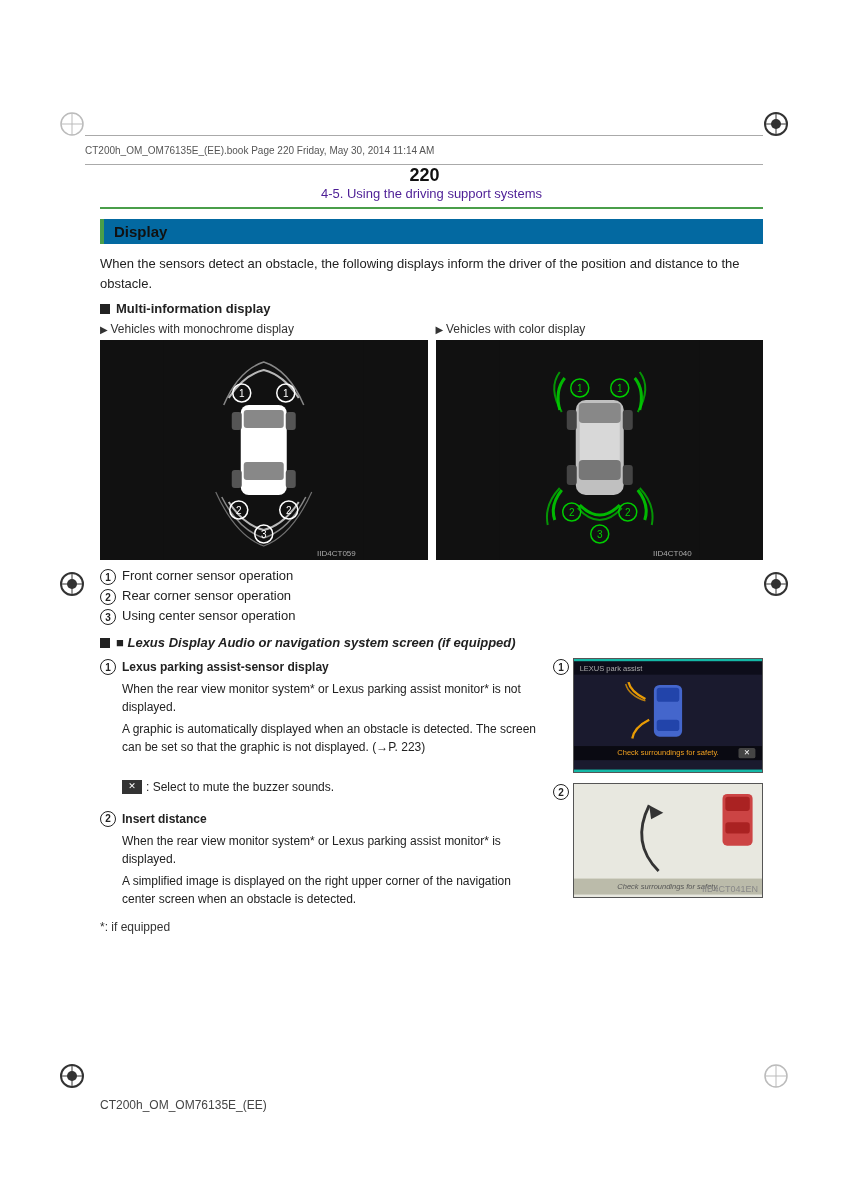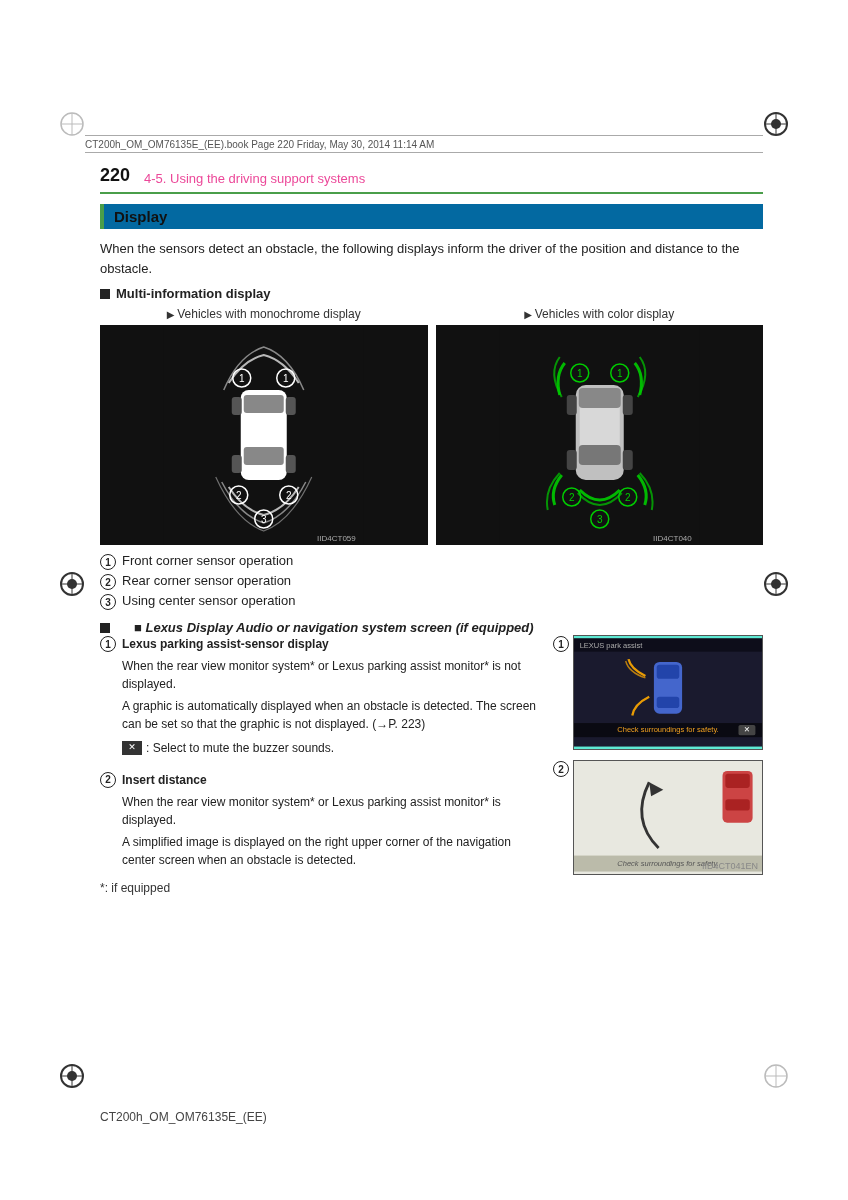--- a/index.html
+++ b/index.html
@@ -27,52 +27,53 @@
     .mark-br { bottom: 110px; right: 58px; }
     .mark-mid-l { top: 570px; left: 58px; }
     .mark-mid-r { top: 570px; right: 58px; }
 
     
     .header-bar {
       position: absolute;
       top: 135px;
       left: 85px;
       right: 85px;
-      height: 18px;
+      height: 30px;
       font-size: 10px;
       color: #555;
       display: flex;
       align-items: center;
       border-top: 1px solid #aaa;
       border-bottom: 1px solid #aaa;
     }
 
     
     .page-content {
       position: absolute;
       top: 165px;
       left: 100px;
       right: 85px;
     }
 
     
     .chapter-header {
       display: flex;
-      align-items: flex-end;
+      align-items: center;
       margin-bottom: 6px;
+      flex-direction: column;
     }
     .page-number {
       font-size: 18px;
       font-weight: bold;
       margin-right: 14px;
       color: #111;
     }
     .chapter-title {
       font-size: 13px;
-      color: #ec4899;
+      color: #4c1d95;
     }
 
     
     .green-divider {
       height: 2px;
       background: #4a9e4a;
       margin-bottom: 10px;
     }
 
     
@@ -124,21 +125,20 @@
       position: relative;
       height: 220px;
       overflow: hidden;
     }
 
     
     .image-label-row {
       display: flex;
       gap: 8px;
       margin-bottom: 4px;
-      text-align: center;
     }
     .image-label {
       flex: 1;
       font-size: 12px;
       color: #333;
     }
     .image-label::before {
       content: "▶ ";
       font-size: 10px;
     }
@@ -166,24 +166,24 @@
       font-size: 10px;
       font-weight: bold;
       flex-shrink: 0;
       margin-top: 1px;
     }
 
     
     .lexus-section-heading {
       font-size: 13px;
       font-weight: bold;
-      margin-bottom: 0;
-      display: flex;
-      align-items: center;
-      gap: 24px;
+      margin-bottom: 8px;
+      display: flex;
+      align-items: center;
+      gap: 6px;
       font-style: italic;
     }
 
     
     .lexus-content {
       display: flex;
       gap: 10px;
     }
     .lexus-text {
       flex: 1;
@@ -228,21 +228,21 @@
       align-items: center;
       justify-content: center;
     }
     .mute-icon span {
       color: #fff;
       font-size: 9px;
     }
 
     
     .lexus-screen {
-      background: #5eead4;
+      background: #14b8a6;
       border: 1px solid #555;
       margin-bottom: 6px;
       position: relative;
       height: 118px;
       overflow: hidden;
     }
     .lexus-screen-2 {
       background: #f5f5f0;
       border: 1px solid #555;
       position: relative;
@@ -260,21 +260,21 @@
     
     .footnote {
       font-size: 12px;
       margin-top: 8px;
       color: #333;
     }
 
     
     .page-footer {
       position: absolute;
-      bottom: 76px;
+      bottom: 88px;
       left: 100px;
       font-size: 12px;
       color: #444;
     }
 
     
     .car-svg { position: absolute; top: 0; left: 0; width: 100%; height: 100%; }
   </style>
 </head>
 <body>
@@ -466,21 +466,21 @@
 
     <div class="lexus-text">
 
       <div class="lexus-item">
         <div class="lexus-item-header">
           <span class="circle-num">1</span>
           <span>Lexus parking assist-sensor display</span>
         </div>
         <div class="lexus-item-body">
           <p style="margin-bottom:4px;">When the rear view monitor system* or Lexus parking assist monitor* is not displayed.</p>
-          <p style="margin-bottom:4px;">A graphic is automatically displayed when an obstacle is detected. The screen can be set so that the graphic is not displayed. (→P. 223)</p>
+          <p style="margin-bottom:20px;">A graphic is automatically displayed when an obstacle is detected. The screen can be set so that the graphic is not displayed. (→P. 223)</p>
         </div>
         <div class="mute-icon-box">
           <div class="mute-icon">
             <span>✕</span>
           </div>
           <span>: Select to mute the buzzer sounds.</span>
         </div>
       </div>
 
       <div class="lexus-item">

